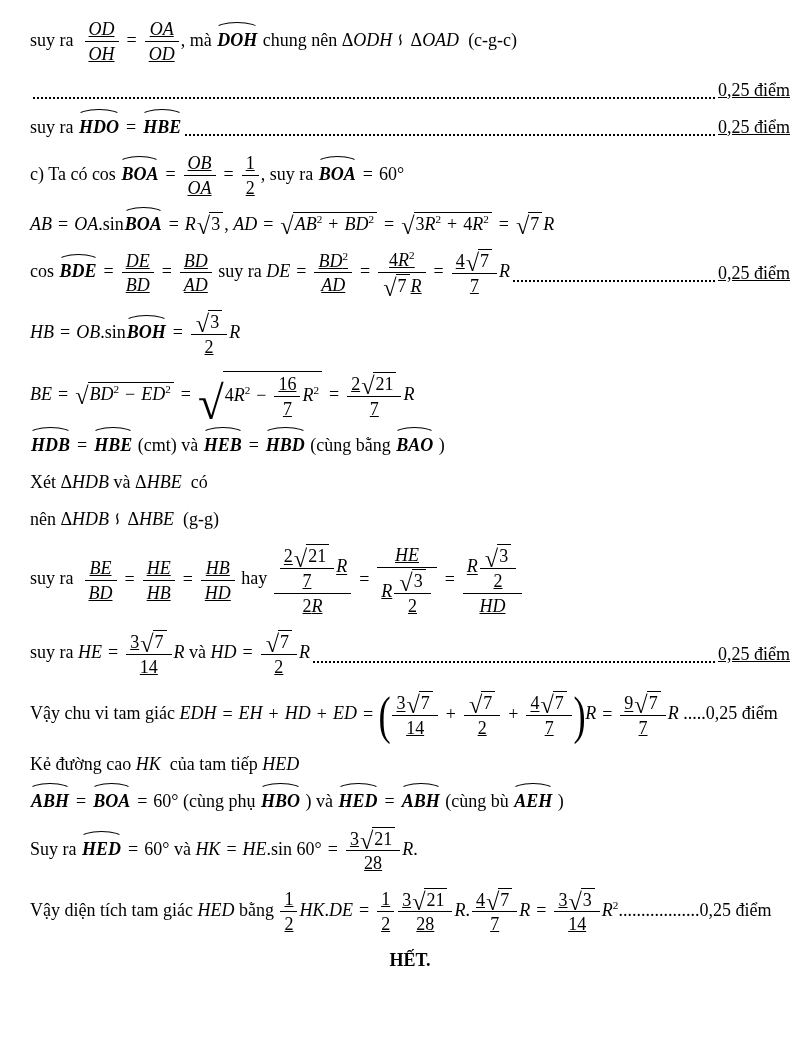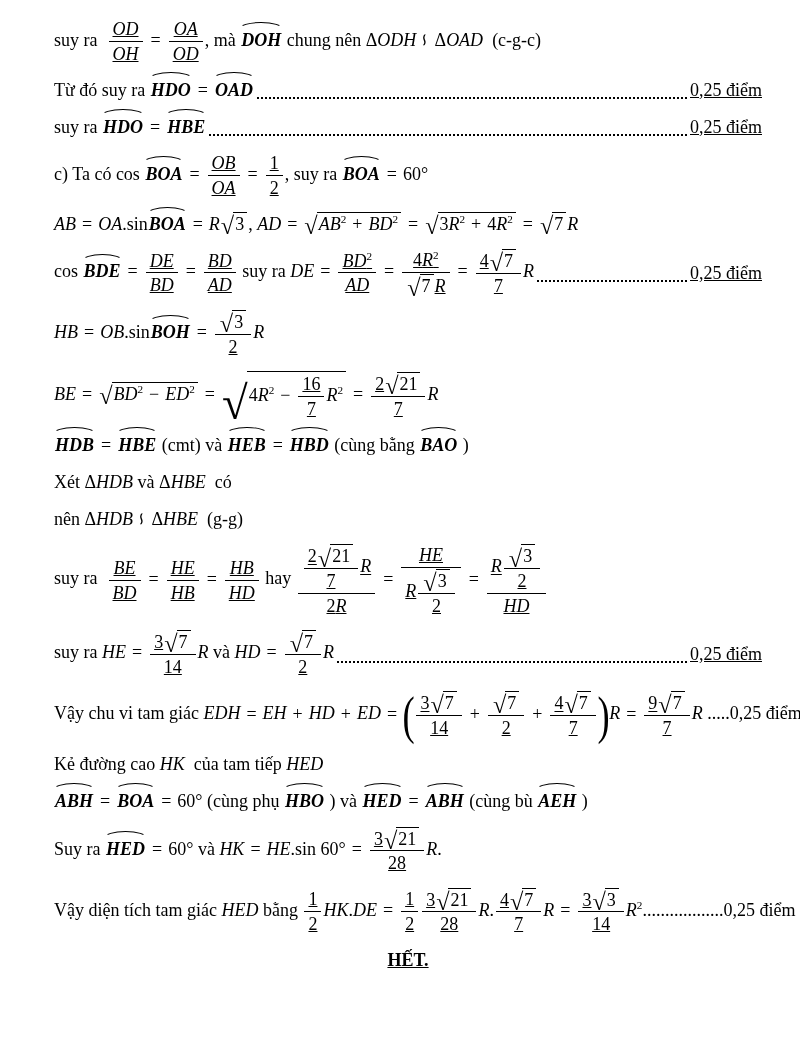--- a/index.html
+++ b/index.html
@@ -1,28 +1,28 @@
 <!DOCTYPE html>
 <html lang="vi"><head>
 <meta charset="utf-8">
 <style>
   html,body{margin:0;padding:0;background:#fff;}
   body{
     width:800px;height:1038px;overflow:hidden;color:#000;
     font-family:"Liberation Serif", serif;
     font-size:18px;
   }
-  main{padding:12px 38px 0 30px;margin-left:24px;}
+  main{padding:12px 10px 0 30px;}
   .line{
     display:flex;align-items:center;
     padding-top:6px;margin-bottom:7px;
     min-height:24px;
   }
   .line.center{justify-content:center;}
-  .line.bold{font-weight:bold;text-decoration:underline;}
+  .line.bold{font-weight:bold;}
   .eq{white-space:pre;}
   .txt{font-style:normal;}
   .mi{font-style:italic;}
   .op{margin:0 6px;}
   sup.sup{font-size:0.62em;line-height:1;}
   
   .arc{position:relative;display:inline-block;padding:0 1px;font-weight:bold;}
   .arc::before{
     content:"";position:absolute;left:-1px;right:-1px;top:-0.42em;height:0.38em;
     border:1.3px solid transparent;border-top-color:#000;border-bottom:none;
@@ -60,21 +60,20 @@
   .score{white-space:pre;text-decoration:underline;}
 </style>
 </head>
 <body>
 
 <main>
     <div class="line">
       <span class="eq"><span class="txt">suy ra  </span><span class="frac"><span class="num"><span class="mi">OD</span></span><span class="den"><span class="mi">OH</span></span></span><span class="op">=</span><span class="frac"><span class="num"><span class="mi">OA</span></span><span class="den"><span class="mi">OD</span></span></span><span class="txt">, mà </span><span class="mi arc">DOH</span><span class="txt"> chung nên </span><span class="txt">Δ</span><span class="mi">ODH</span><span class="sim">∽</span><span class="txt">Δ</span><span class="mi">OAD</span><span class="txt">  (c-g-c)</span></span>
     </div>
     <div class="line">
-      <span class="eq"><span class="txt">Từ đó suy ra </span><span class="mi arc">HDO</span><span class="op">=</span><span class="mi arc">OAD</span></span>
       <span class="leader"></span>
       <span class="score">0,25 điểm</span>
     </div>
     <div class="line">
       <span class="eq"><span class="txt">suy ra </span><span class="mi arc">HDO</span><span class="op">=</span><span class="mi arc">HBE</span></span>
       <span class="leader"></span>
       <span class="score">0,25 điểm</span>
     </div>
     <div class="line">
       <span class="eq"><span class="txt">c) Ta có cos </span><span class="mi arc">BOA</span><span class="op">=</span><span class="frac"><span class="num"><span class="mi">OB</span></span><span class="den"><span class="mi">OA</span></span></span><span class="op">=</span><span class="frac"><span class="num"><span class="txt">1</span></span><span class="den"><span class="txt">2</span></span></span><span class="txt">, suy ra </span><span class="mi arc">BOA</span><span class="op">=</span><span class="txt">60°</span></span>

